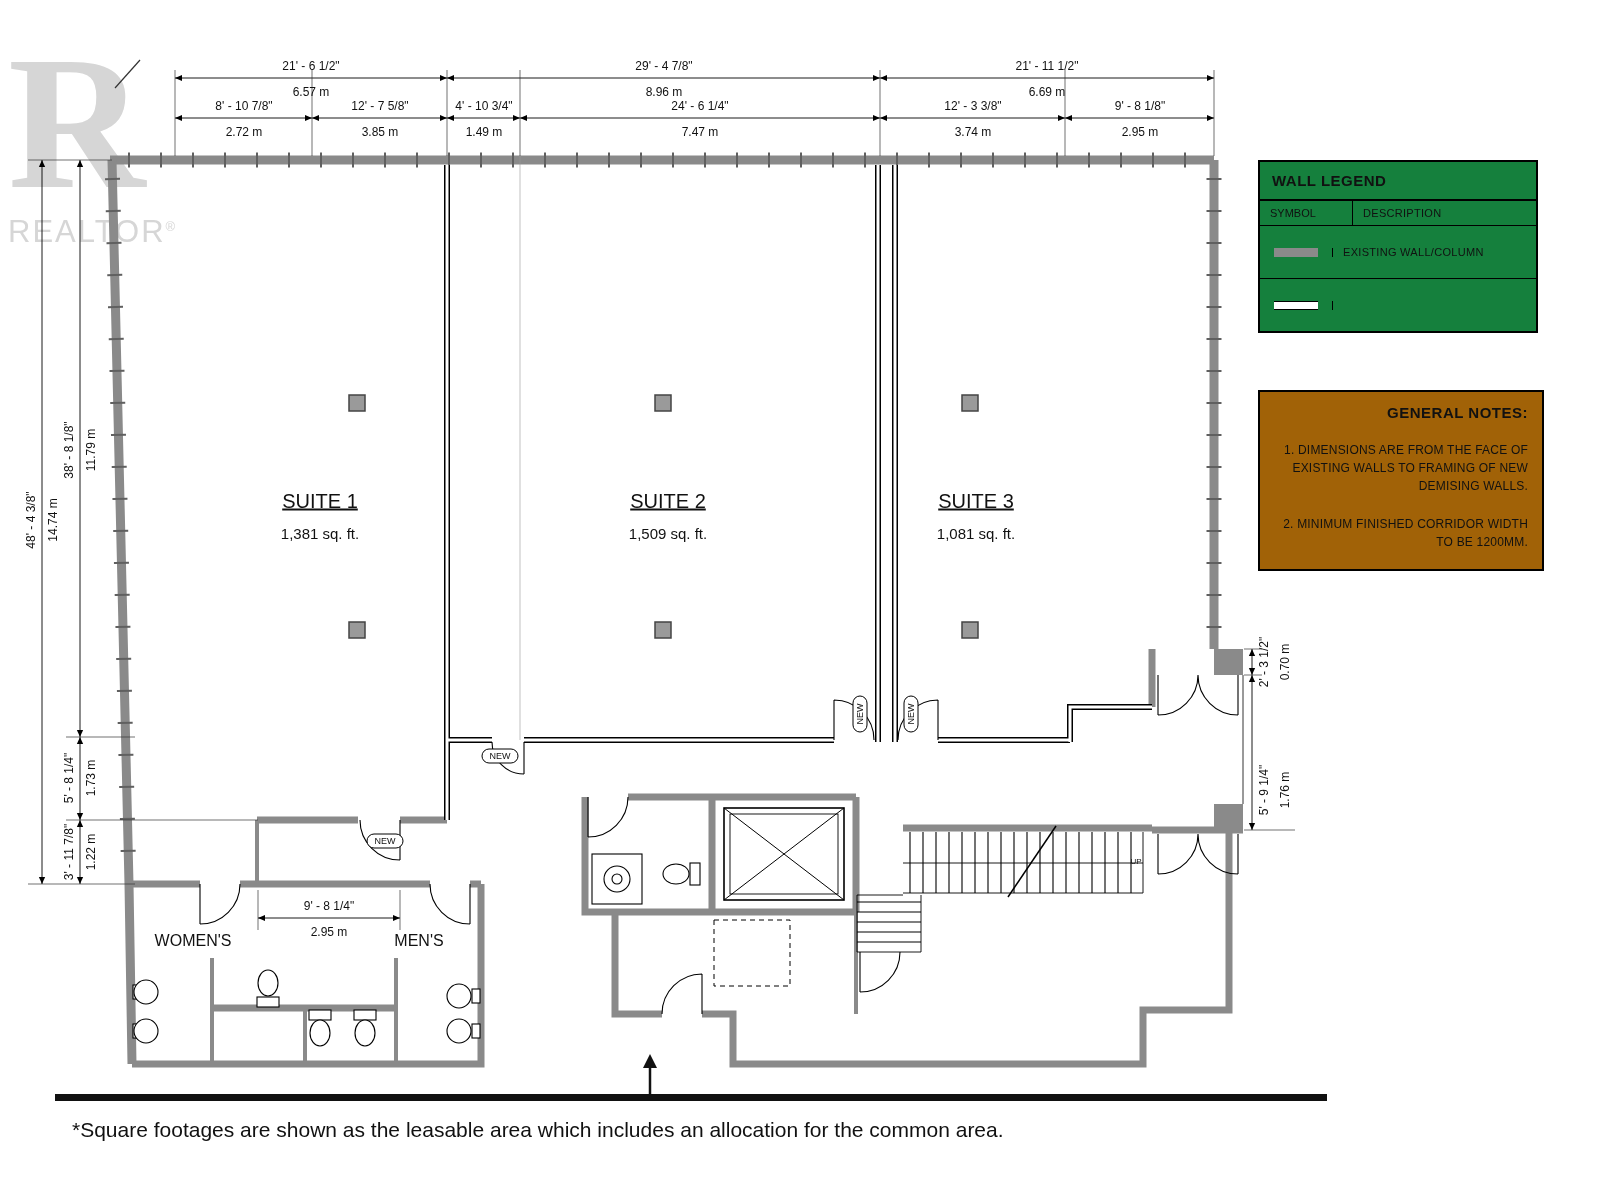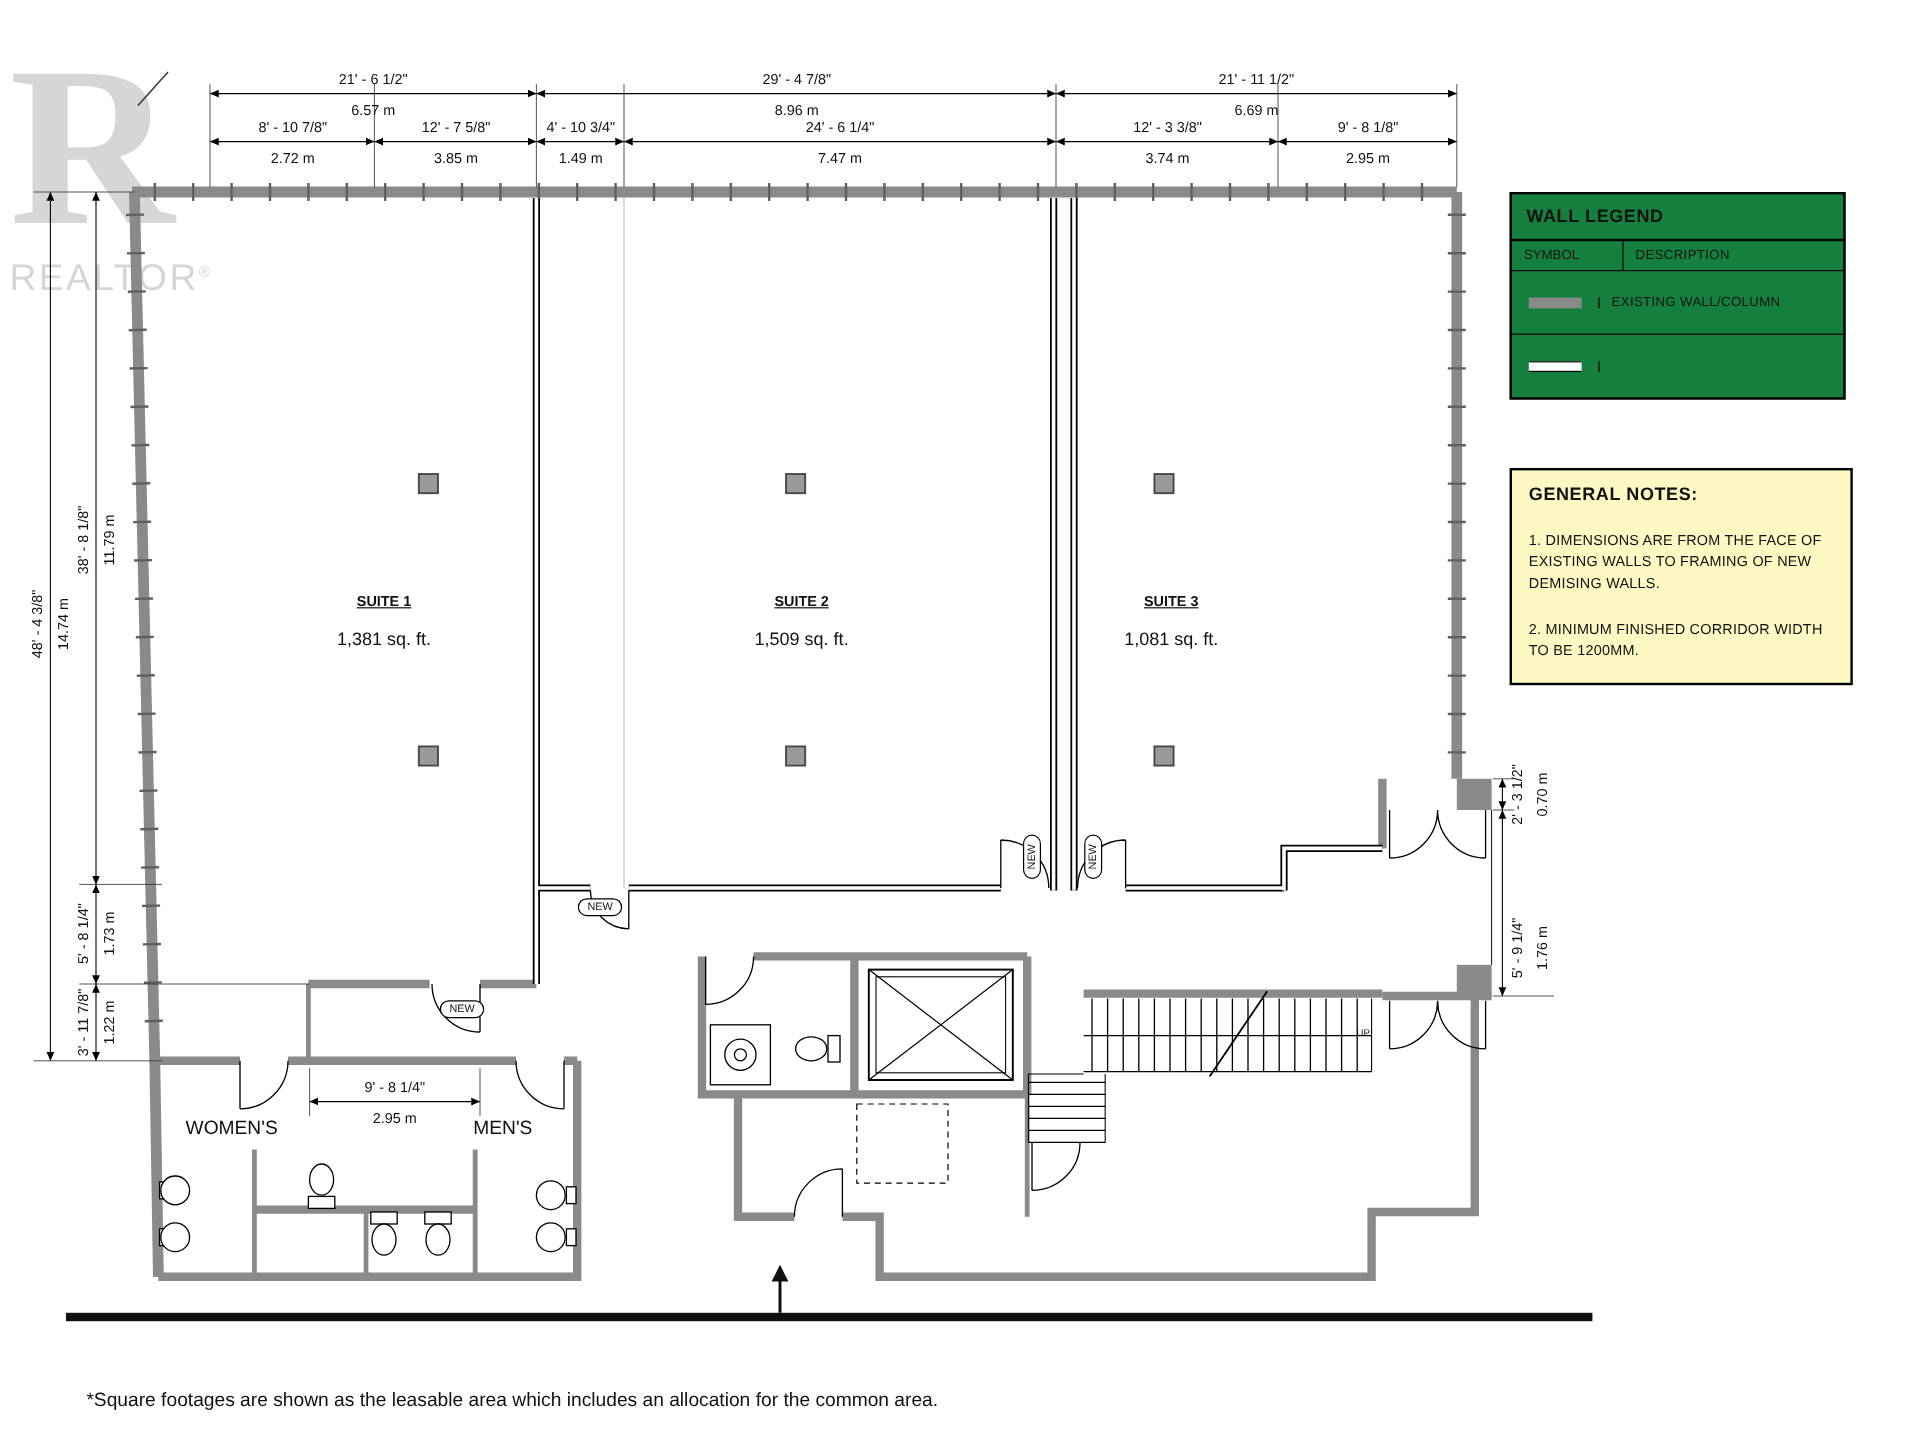--- a/index.html
+++ b/index.html
@@ -9,46 +9,46 @@
   .wm{position:absolute;left:8px;top:28px;color:#d6d6d6;z-index:0;}
   .wm-letter{font-family:"Liberation Serif",serif;font-weight:700;font-size:190px;line-height:1;}
   .wm-brand{font-size:31px;letter-spacing:2px;margin-top:-4px;}
   .wm-brand sup{font-size:13px;}
   
   .plan-svg{position:absolute;left:0;top:0;z-index:1;}
   
   .overlay{position:absolute;inset:0;z-index:2;}
   .ov-text{position:absolute;transform:translate(-50%,-50%);font-size:12px;white-space:nowrap;color:#111;}
   .rot{transform:translate(-50%,-50%) rotate(-90deg);}
-  .suite-name{font-size:12px;font-weight:bold;text-decoration:underline;}
+  .suite-name{font-size:20px;font-weight:normal;text-decoration:underline;}
   .suite-area{font-size:15px;}
   .room-label{font-size:16px;}
   .up-label{font-size:8px;}
   .new-pill{position:absolute;transform:translate(-50%,-50%);border:1px solid #000;border-radius:9px;
             background:#fff;font-size:9px;line-height:1;padding:2px 7px;color:#111;white-space:nowrap;}
   .new-pill.vert{transform:translate(-50%,-50%) rotate(-90deg);}
   
   .legend{position:absolute;left:1258px;top:160px;width:276px;border:2px solid #000;z-index:3;background:#15803d;}
   .legend-title{padding:10px 12px;font-size:15px;font-weight:bold;letter-spacing:0.5px;border-bottom:2px solid #000;}
   .legend-row{display:flex;border-bottom:1.5px solid #000;}
   .legend-row:last-child{border-bottom:none;}
   .col-sym{width:72px;min-width:72px;border-right:1.5px solid #000;display:flex;align-items:center;justify-content:center;}
   .col-desc{flex:1;display:flex;align-items:center;padding:8px 10px;font-size:11px;letter-spacing:0.3px;}
   .legend-hdr .col-sym,.legend-hdr .col-desc{font-size:11px;padding:6px 10px;}
   .legend-hdr .col-sym{justify-content:flex-start;text-align:right;}
   .legend-data{height:52px;align-items:center;}
   .sym-existing{width:44px;height:9px;background:#8a8a8a;}
   .sym-new{width:44px;height:7px;background:#fff;border-top:1.5px solid #000;border-bottom:1.5px solid #000;}
   
-  .notes{position:absolute;left:1258px;top:390px;width:286px;border:2px solid #000;z-index:3;background:#fef9c3;
-         padding:12px 14px 18px 14px;box-sizing:border-box;}
+  .notes{position:absolute;left:1258px;top:390px;width:286px;border:2px solid #000;z-index:3;background:#a16207;
+         padding:12px 14px 18px 14px;box-sizing:border-box;text-align:right;}
   .notes-title{font-size:15px;font-weight:bold;letter-spacing:0.5px;}
   .note-item{font-size:12px;line-height:1.5;margin-top:20px;letter-spacing:0.2px;}
   
-  .footer{position:absolute;left:72px;top:1118px;font-size:16px;z-index:3;margin-top:41px;}
+  .footer{position:absolute;left:72px;top:1118px;font-size:21px;z-index:3;}
 </style>
 </head>
 <body>
 
 <div class="canvas">
 
   <div class="wm">
     <div class="wm-letter">R</div>
     <div class="wm-brand"><span>REALTOR</span><sup>®</sup></div>
   </div>

